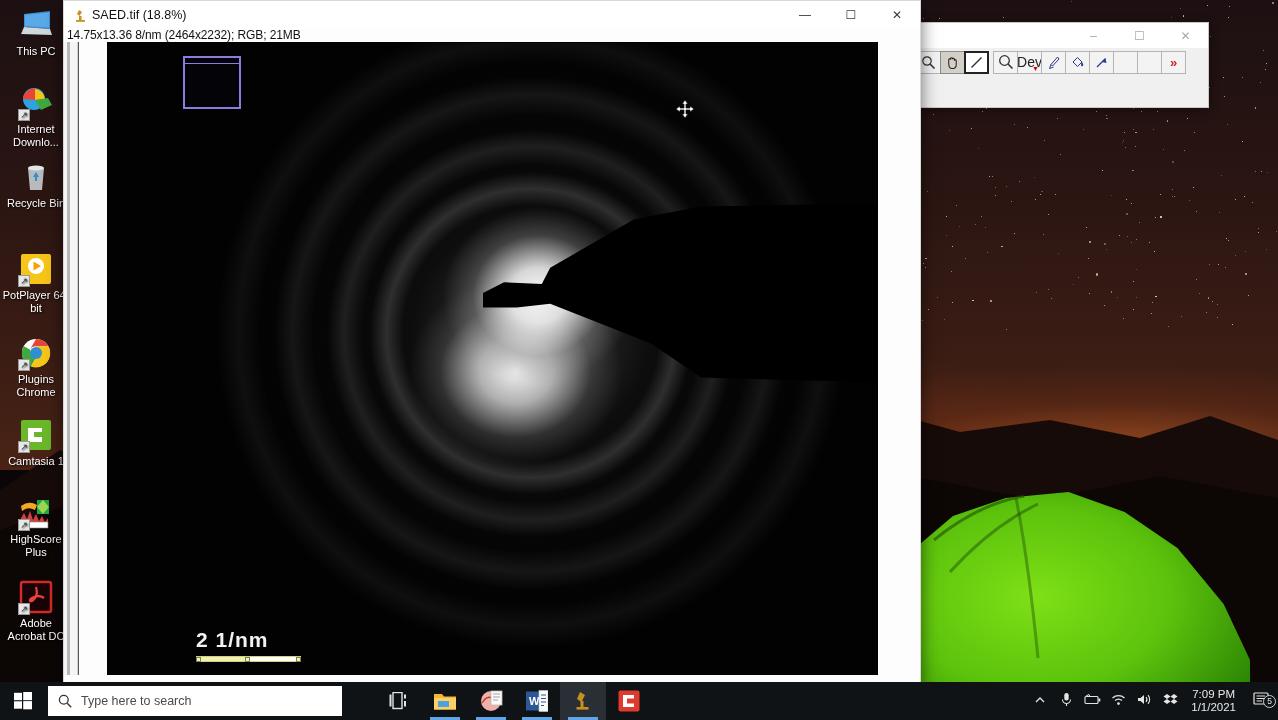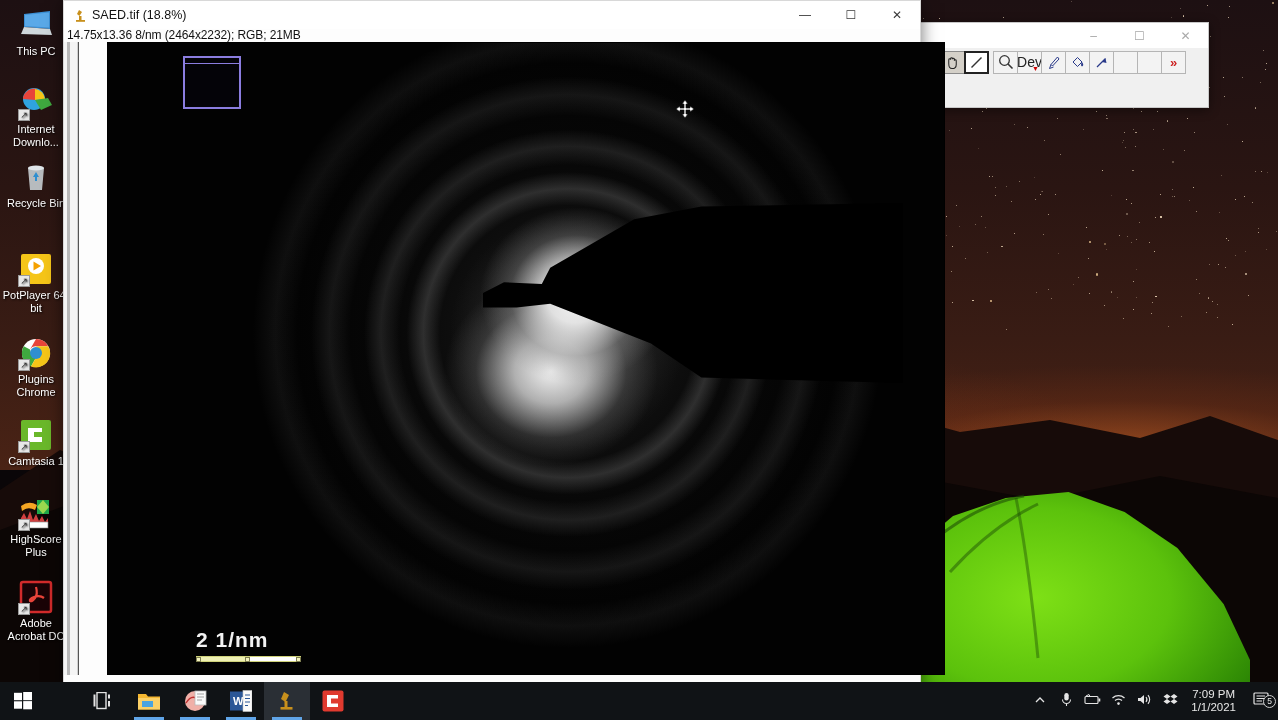--- a/index.html
+++ b/index.html
@@ -101,21 +101,21 @@
   .win-ctrl {
     position:absolute; top:0; width:46px; height:28px;
     text-align:center; line-height:28px;
     font-size:12px; color:#3a3a3a;
   }
   #saed-subinfo {
     position:absolute; left:3px; top:27px;
     font-size:12px; color:#111; letter-spacing:-0.1px;
   }
   #saed-canvas-wrap {
-    position:absolute; left:43px; top:41px; width:838px; height:633px;
+    position:absolute; left:43px; top:41px; width:771px; height:633px;
     border:1px solid #000;
     background:#000;
     overflow:hidden;
   }
   #saed-pattern {
     position:absolute; inset:0;
     background:
       radial-gradient(ellipse 120px 110px at 56% 40%, rgba(255,255,255,0.98) 0%, rgba(245,245,245,0.85) 25%, rgba(140,140,140,0.35) 55%, rgba(0,0,0,0) 80%),
       radial-gradient(ellipse 130px 115px at 53% 52%, rgba(255,255,255,0.92) 0%, rgba(235,235,235,0.70) 28%, rgba(120,120,120,0.28) 58%, rgba(0,0,0,0) 82%),
       radial-gradient(circle 118px at 55% 46%, rgba(120,120,120,0.55) 0%, rgba(60,60,60,0.25) 70%, rgba(0,0,0,0) 100%),
@@ -657,20 +657,29 @@
 <div id="taskbar">
   <div id="start-btn">
     <svg width="18" height="18" viewBox="0 0 18 18">
       <rect x="0" y="0.8" width="8" height="7.4" fill="#fff"></rect>
       <rect x="9.2" y="0" width="8.8" height="8.2" fill="#fff"></rect>
       <rect x="0" y="9.3" width="8" height="7.4" fill="#fff"></rect>
       <rect x="9.2" y="9.1" width="8.8" height="8.2" fill="#fff"></rect>
     </svg>
   </div>
 
+  <div id="search-box">
+    <span style="margin-right:9px;display:flex;">
+      <svg width="14" height="14" viewBox="0 0 14 14">
+          <circle cx="5.8" cy="5.8" r="4.4" stroke="#333" stroke-width="1.3" fill="none"></circle>
+          <line x1="9.2" y1="9.2" x2="13.2" y2="13.2" stroke="#333" stroke-width="1.4"></line>
+        </svg>
+    </span>
+    <span>Type here to search</span>
+  </div>
 
   <div class="tb-app" style="margin-left:34px;">
     <svg width="20" height="18" viewBox="0 0 20 18">
       <rect x="0.5" y="2.5" width="2" height="12" fill="#e4e4e4"></rect>
       <rect x="4" y="0.5" width="9" height="16" stroke="#e4e4e4" stroke-width="1.4" fill="none"></rect>
       <rect x="15" y="2.5" width="2" height="4" fill="#e4e4e4"></rect>
       <rect x="15" y="9" width="2" height="5.5" fill="#e4e4e4"></rect>
     </svg>
   </div>
 

